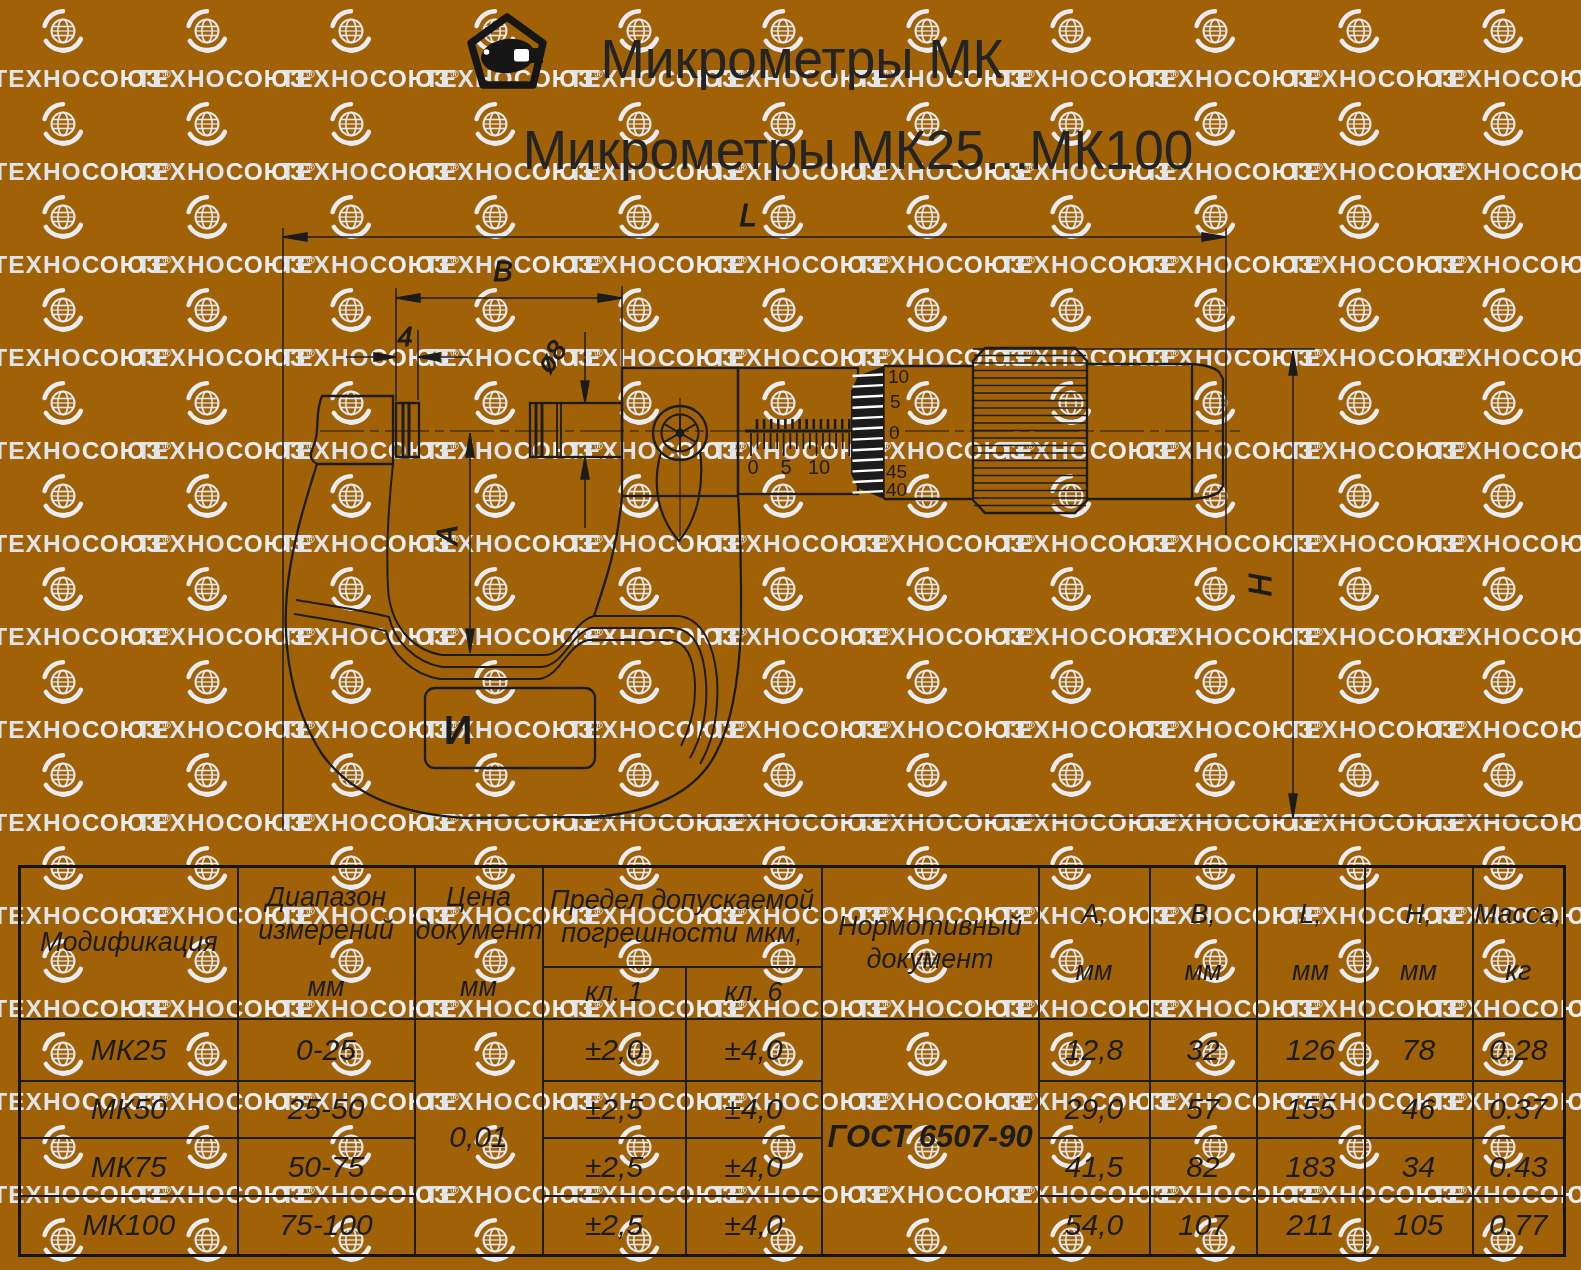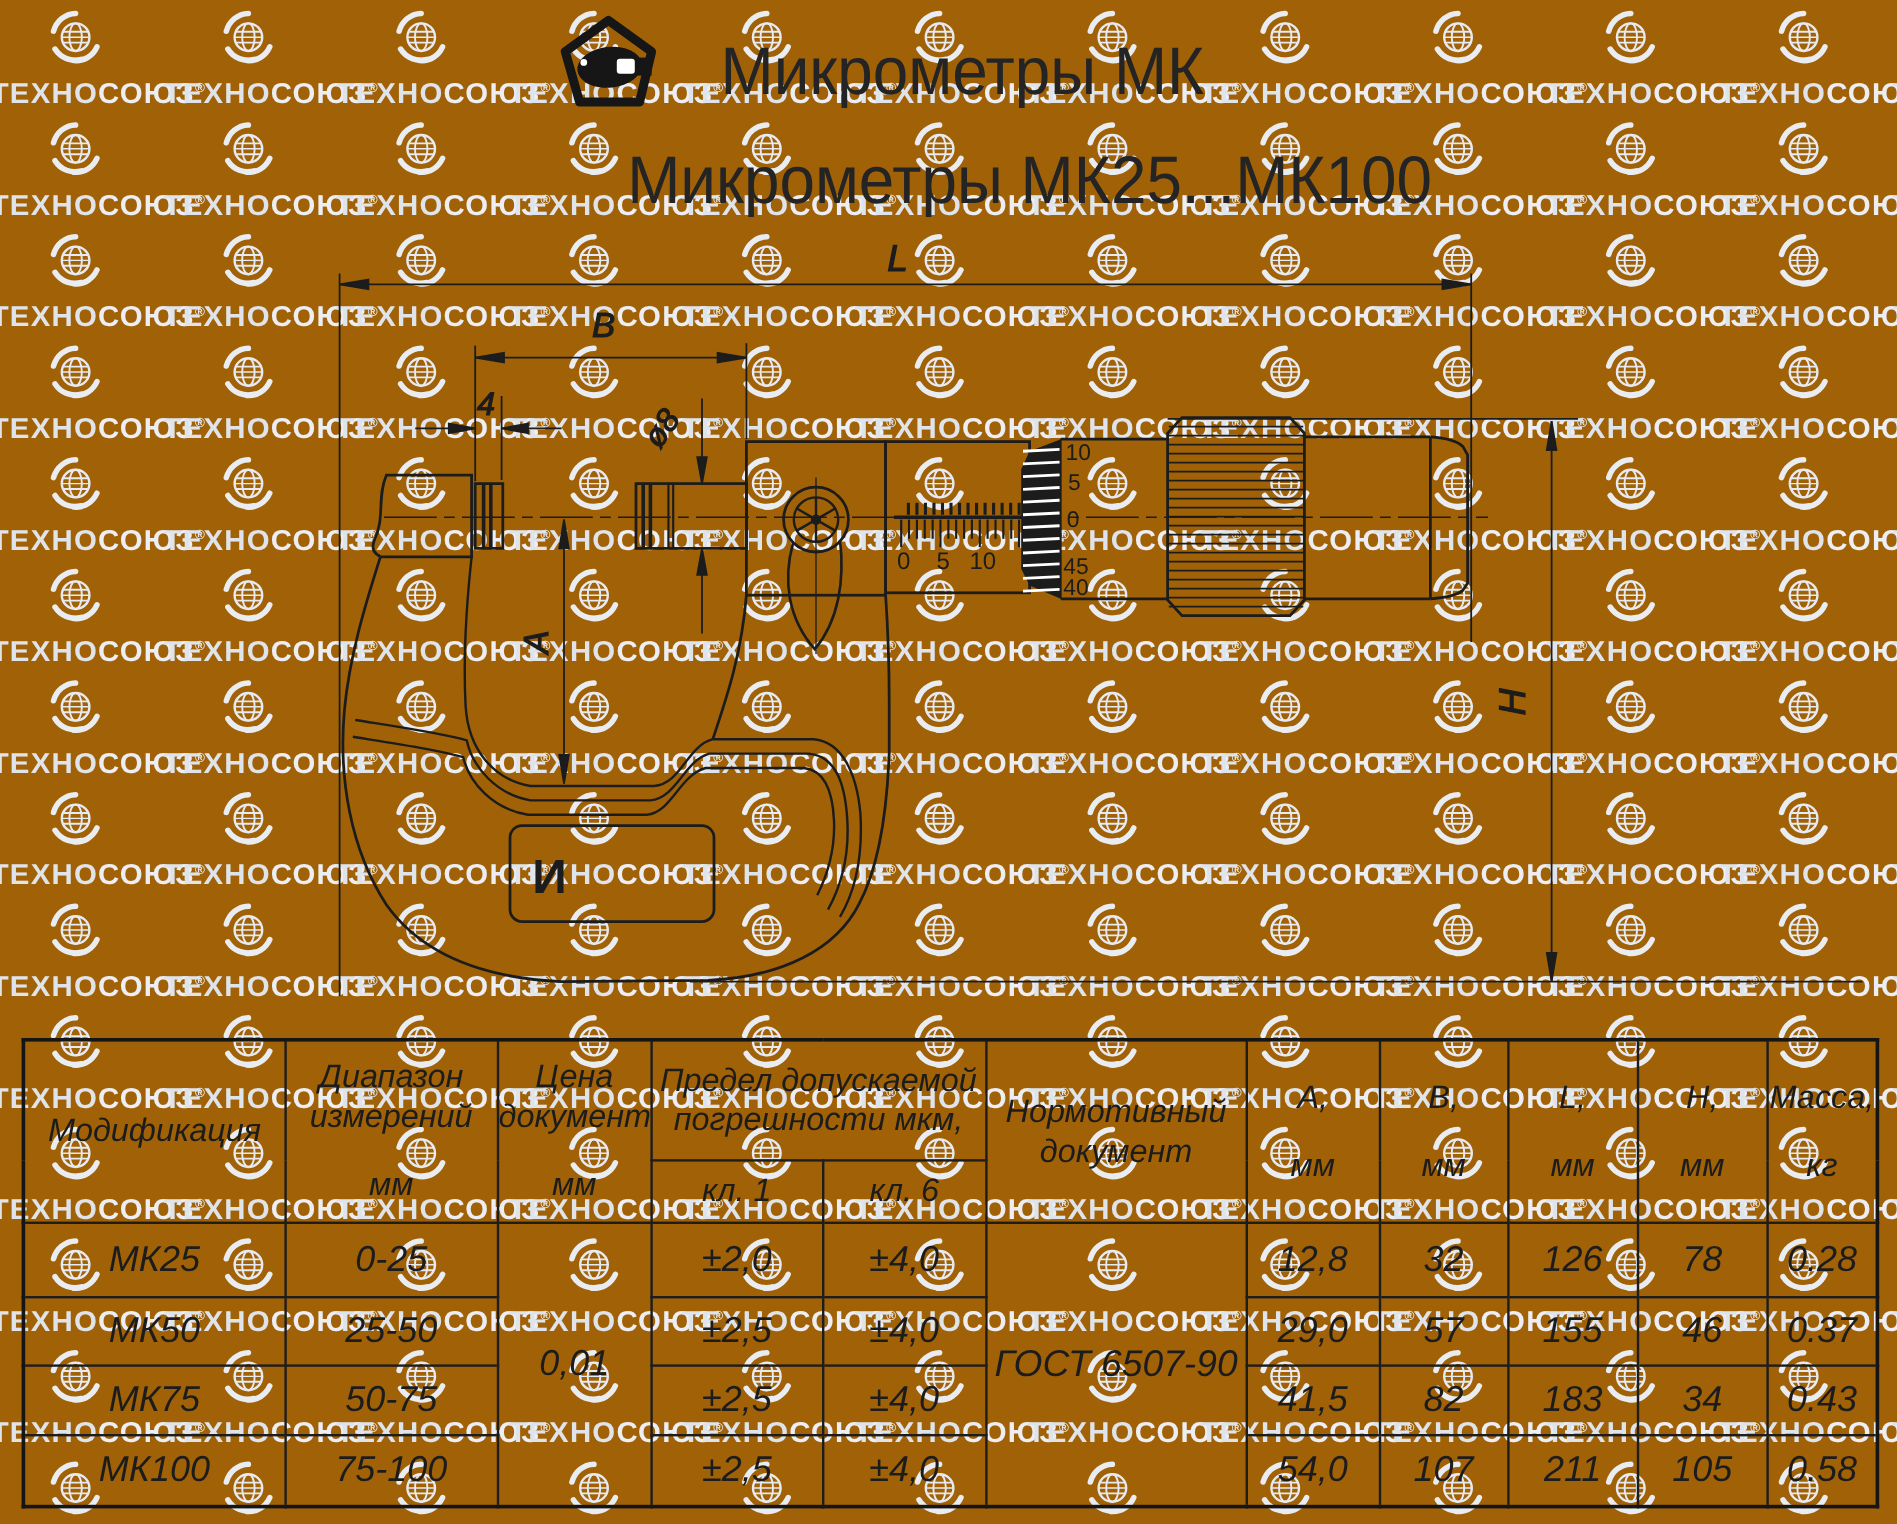--- a/index.html
+++ b/index.html
@@ -25,21 +25,21 @@
   .dim-label{font-style:italic;}
   
   .spec{position:absolute;left:18px;top:865px;z-index:2;border-collapse:collapse;table-layout:fixed;
         width:1545px;background:transparent;}
   .spec td{border:2px solid #1d1d1d;text-align:center;vertical-align:middle;
            font-style:italic;color:#1c1c1c;padding:0;overflow:hidden;}
   .spec{border:3px solid #151515;}
   .hdr{font-size:27px;line-height:33px;}
   .hdr .unit-gap{margin-top:24px;}
   .val{font-size:30px;}
-  .gost{font-size:31px;}
+  .gost{font-size:31px;font-weight:bold;}
   .klhdr{font-size:27px;}
 </style>
 </head>
 <body>
 
 <div class="page">
 
   <div class="wm-layer" id="wm">
       <span class="wm-text" style="left: -6px; top: 65px;"><span class="wm-dark">ТЕХНО</span><span class="wm-light">СОЮЗ</span><span class="wm-reg">®</span></span>
       <svg width="46" height="46" viewBox="0 0 46 46" style="display: block; left: 40px; top: 8px;" class="wm-globe">
@@ -2676,17 +2676,17 @@
       </tr>
       <tr style="height:60px">
         <td class="val">МК100</td>
         <td class="val">75-100</td>
         <td class="val">±2,5</td>
         <td class="val">±4,0</td>
         <td class="val">54,0</td>
         <td class="val">107</td>
         <td class="val">211</td>
         <td class="val">105</td>
-        <td class="val">0.58</td>
+        <td class="val">0.77</td>
       </tr>
     </tbody>
   </table>
 </div>
 
 </body></html>

